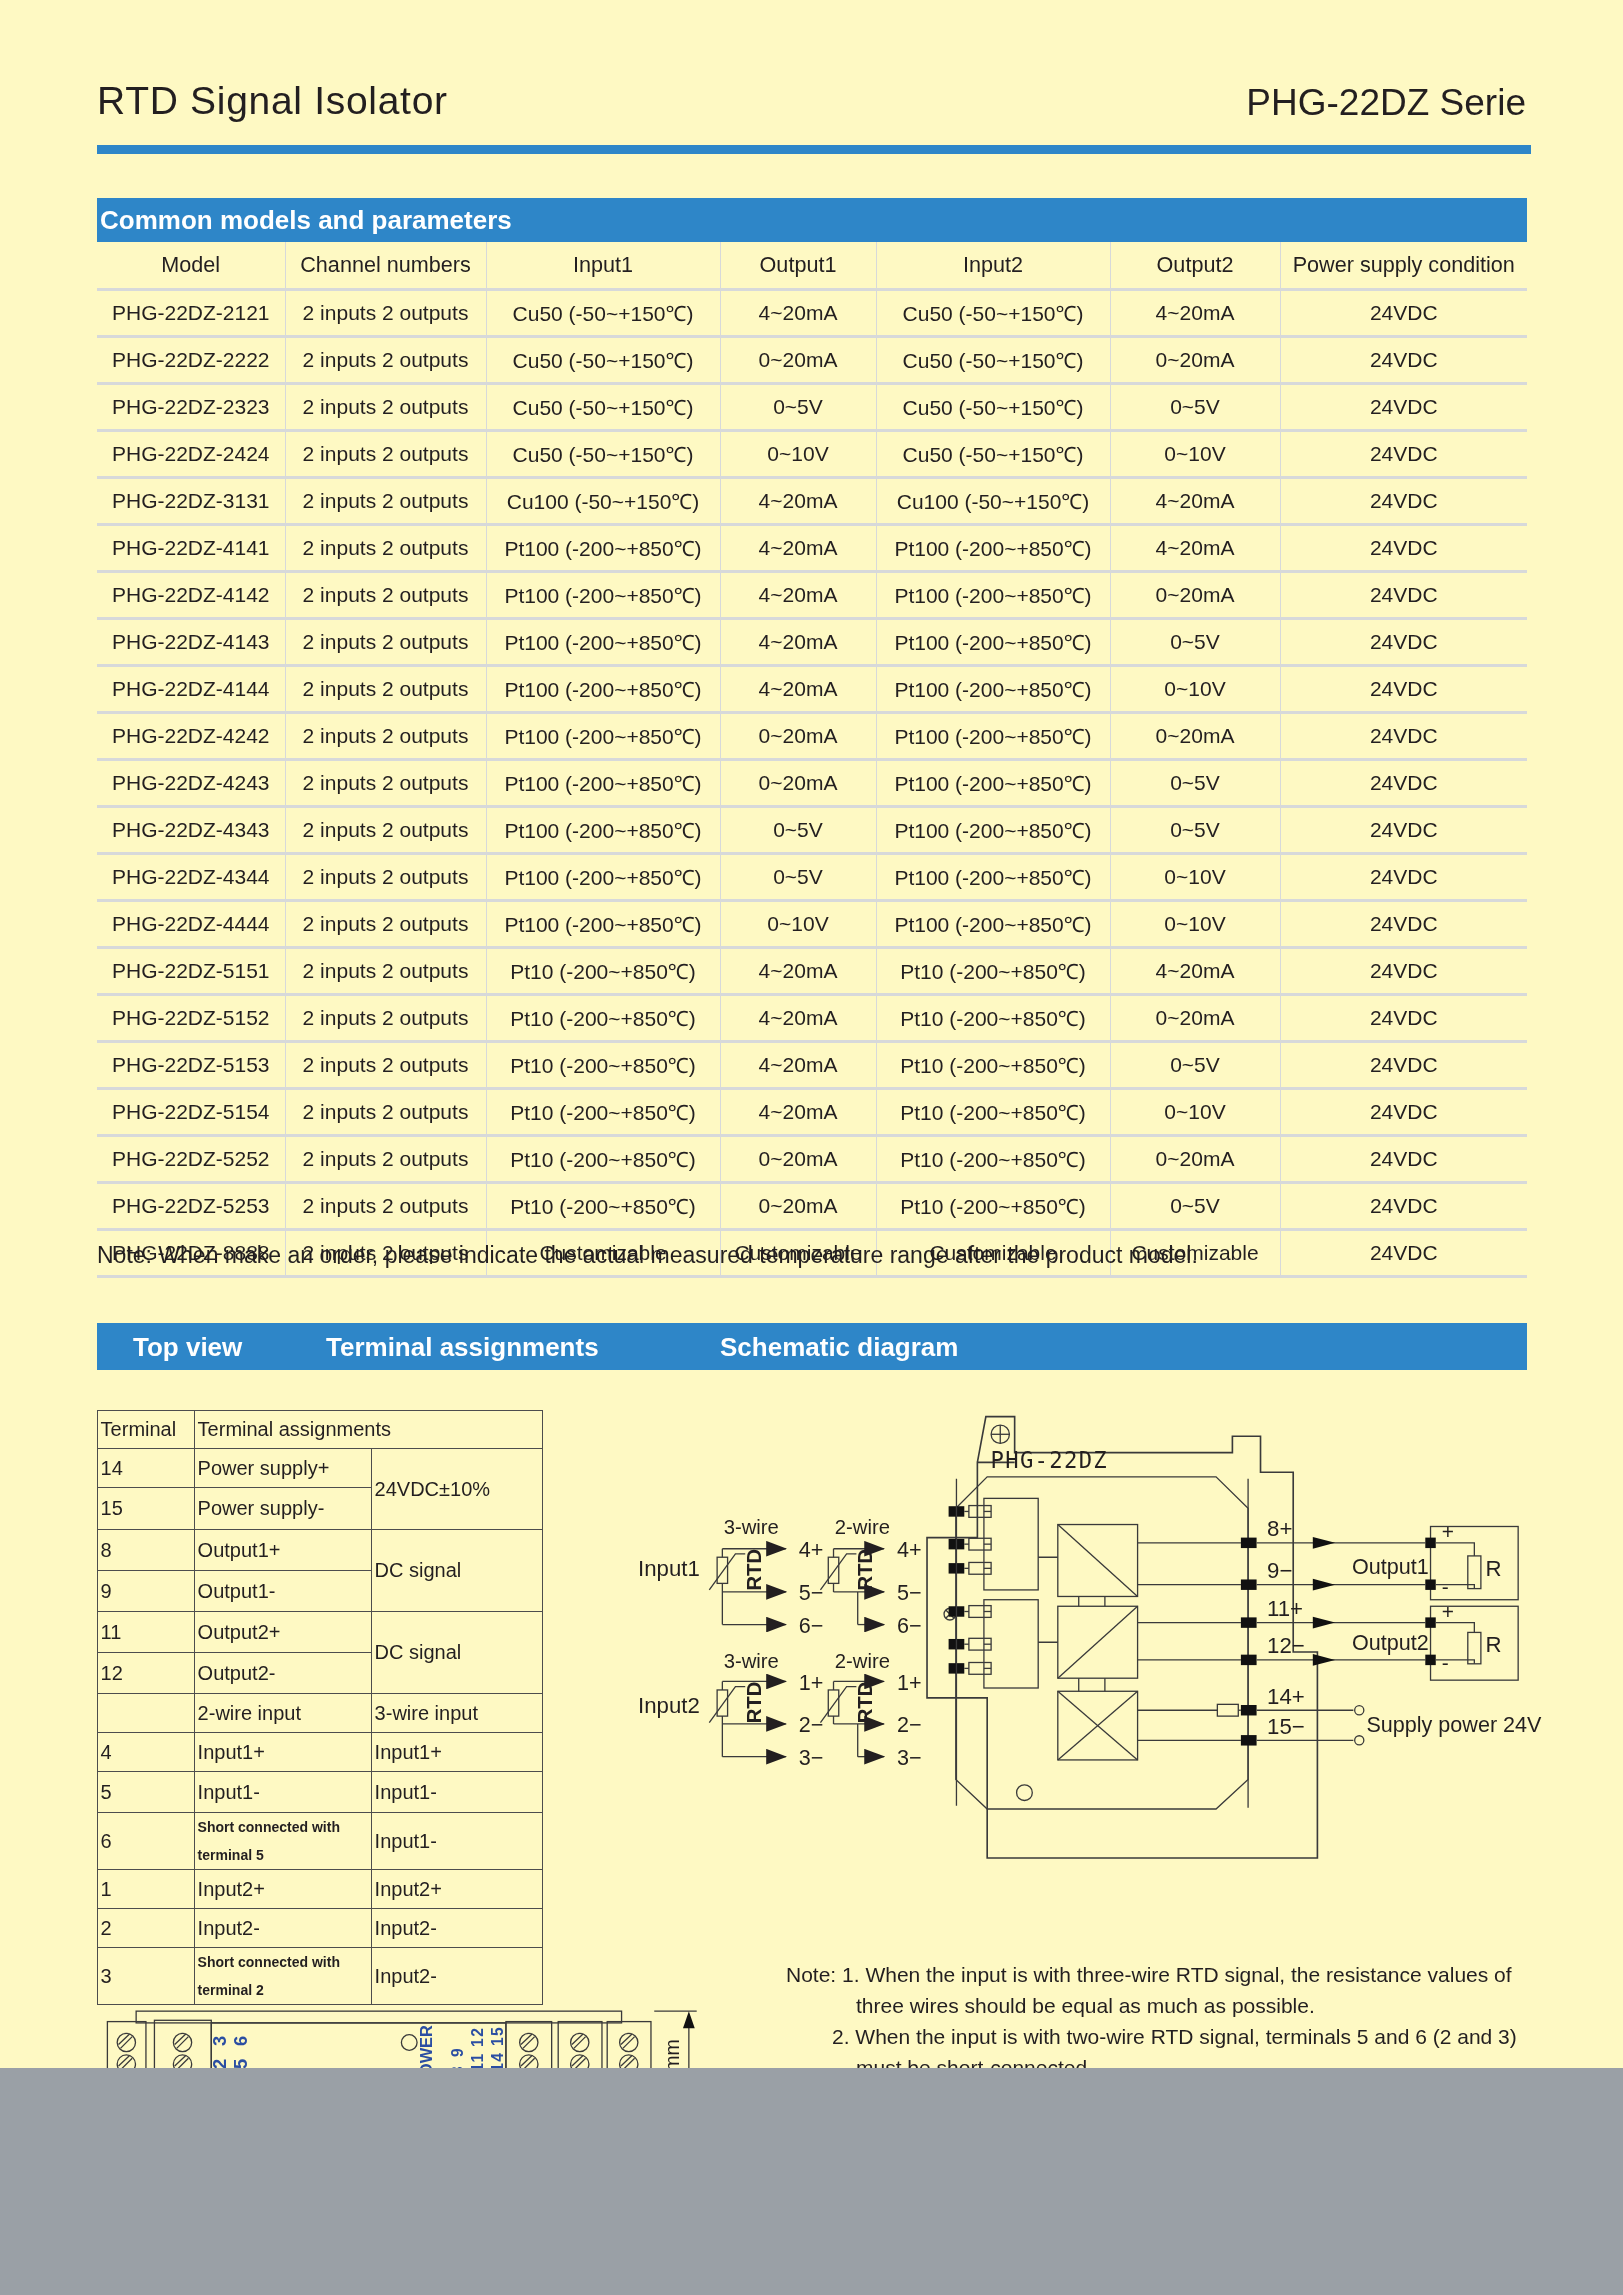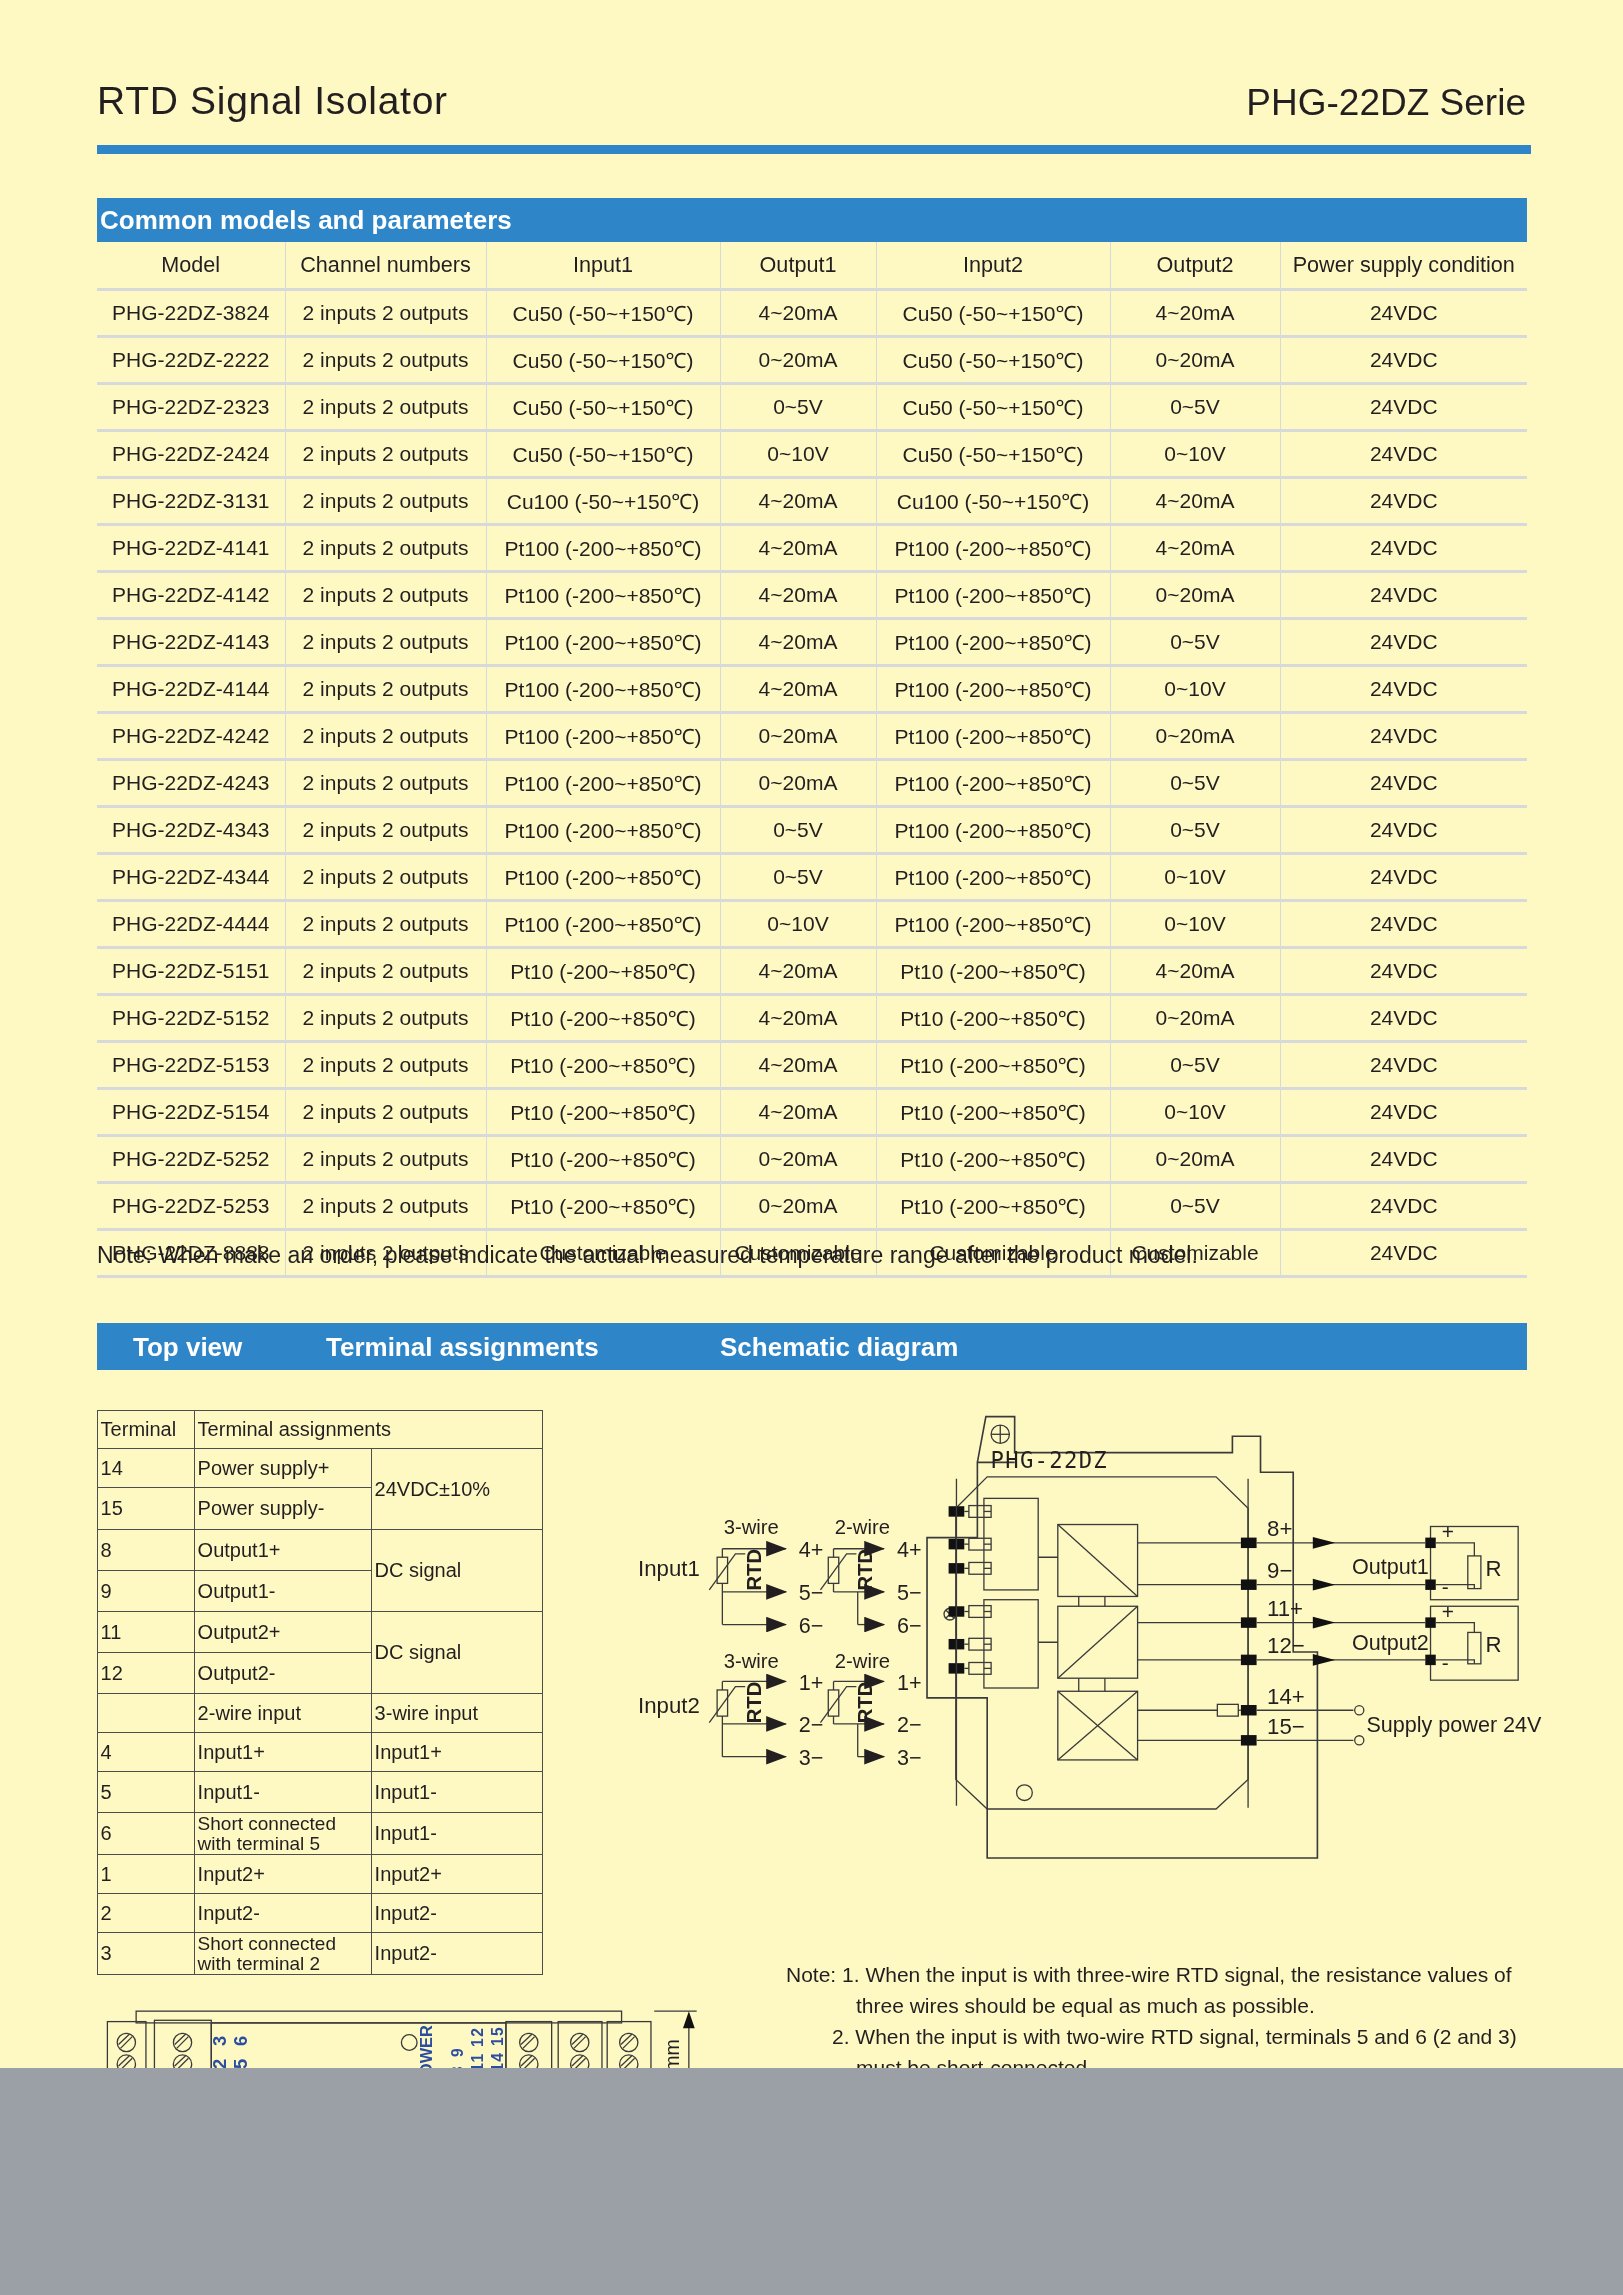--- a/index.html
+++ b/index.html
@@ -22,21 +22,21 @@
   .models td{text-align:center;vertical-align:middle;height:44px;
              border-bottom:3.3px solid #d7d9da;padding:0 3.9px;overflow:hidden;white-space:nowrap;}
   .models td + td{border-left:1.3px solid #d7d9da;}
   .models tr.hd td{height:46px;font-size:21.6px;}
 
   .note-line{left:97px;top:1242px;font-size:23px;}
 
   
   .tterm{left:97px;top:1410px;width:444px;font-size:20px;}
   .tterm td{border:1.3px solid #4d4d4d;text-align:left;vertical-align:middle;padding:0 2.6px;}
-  .tterm .sm{font-size:19px;line-height:20px;}
+  .tterm .sm{font-size:14px;line-height:28px;font-weight:bold;}
 
   
   .notes{left:776px;top:1959px;width:818px;font-size:21px;line-height:31px;margin-left:10px;}
   .notes .n2,.notes .n4{margin-left:70px;}
   .notes .n3{margin-left:46px;}
 
   
   .foot-num{left:54px;top:2215px;font-size:27.5px;}
   .foot-site{left:139px;top:2220px;font-size:23.6px;color:#3c3c3c;}
   .foot-bar{left:410px;top:2236px;width:1122px;height:13px;}
@@ -78,21 +78,21 @@
         <tr class="hd">
           <td>Model</td>
           <td>Channel numbers</td>
           <td>Input1</td>
           <td>Output1</td>
           <td>Input2</td>
           <td>Output2</td>
           <td>Power supply condition</td>
         </tr>
         <tr>
-          <td>PHG-22DZ-3824</td>
+          <td>PHG-22DZ-2121</td>
           <td>2 inputs 2 outputs</td>
           <td>Cu50 (-50~+150℃)</td>
           <td>4~20mA</td>
           <td>Cu50 (-50~+150℃)</td>
           <td>4~20mA</td>
           <td>24VDC</td>
         </tr>
         <tr>
           <td>PHG-22DZ-2222</td>
           <td>2 inputs 2 outputs</td>

